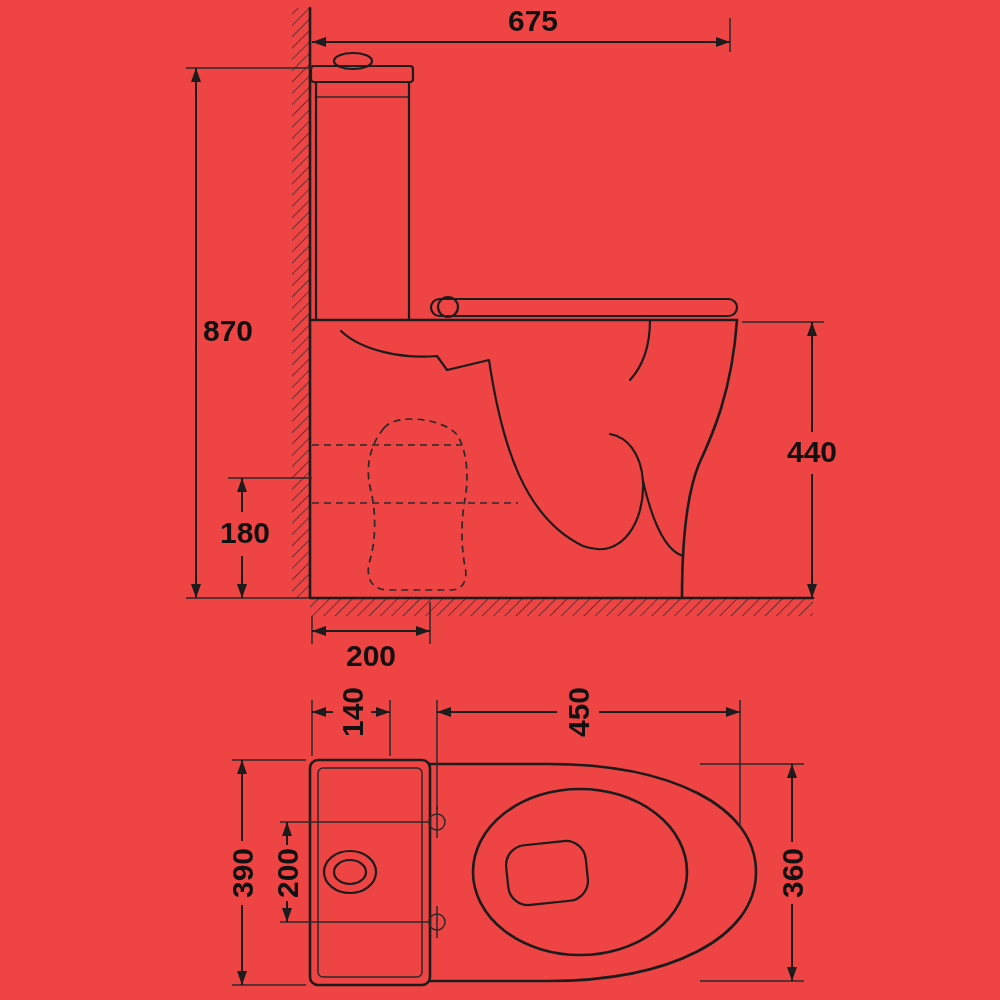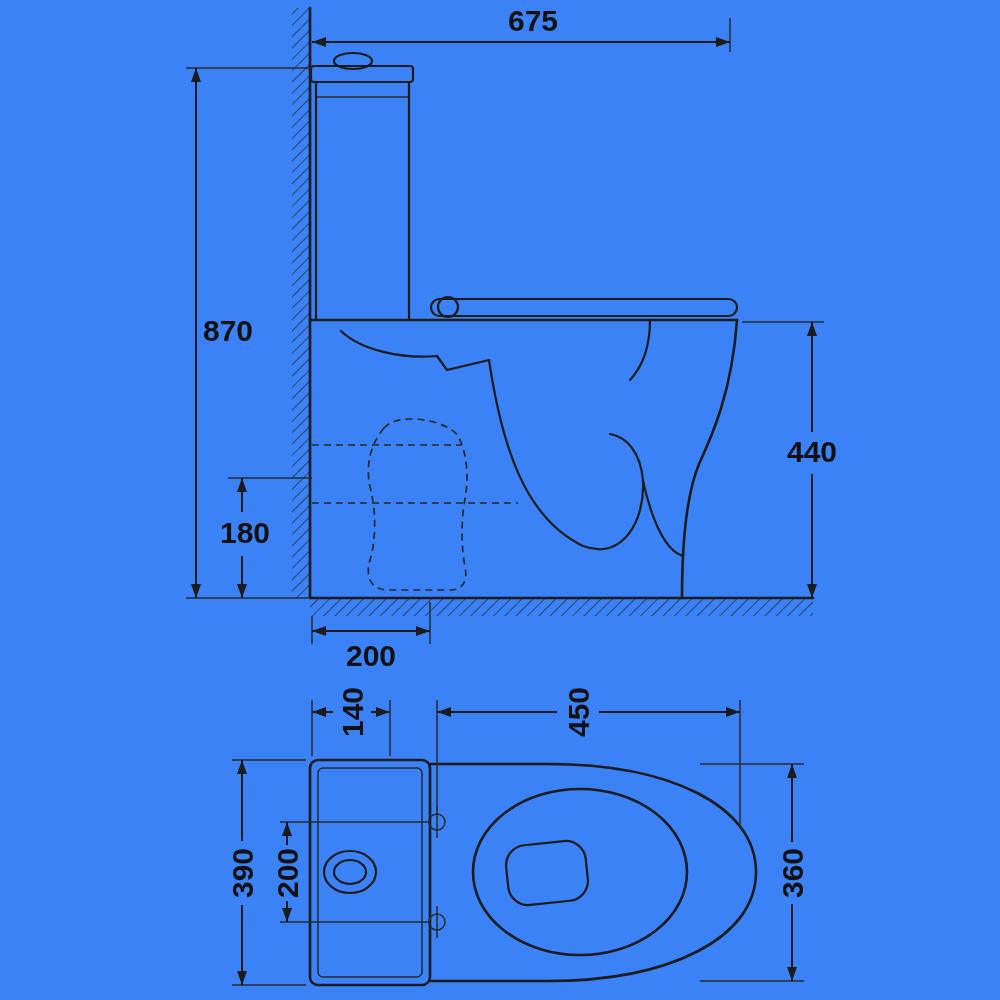--- a/index.html
+++ b/index.html
@@ -1,16 +1,16 @@
 <!DOCTYPE html>
 <html><head>
 <meta charset="utf-8">
 <style>
   html,body{margin:0;padding:0;background:#ffffff;}
-  #stage{width:1000px;height:1000px;background:#3b82f6;position:relative;font-family:"Liberation Sans",sans-serif;text-align:center;}
+  #stage{width:1000px;height:1000px;background:#ef4444;position:relative;font-family:"Liberation Sans",sans-serif;text-align:center;}
   svg{display:block;}
   .ln{stroke:#1c1c1c;stroke-width:2.6;fill:none;stroke-linecap:round;}
   .ln2{stroke:#1c1c1c;stroke-width:2.2;fill:none;stroke-linecap:round;}
   .thin{stroke:#2a2a2a;stroke-width:1.5;fill:none;}
   .dim{stroke:#1c1c1c;stroke-width:2;fill:none;}
   .dash{stroke:#2a2a2a;stroke-width:1.7;fill:none;stroke-dasharray:7 5;}
   .dim-t{font-family:"Liberation Sans",sans-serif;font-size:30px;font-weight:bold;fill:#111;}
 </style>
 </head>
 <body>

